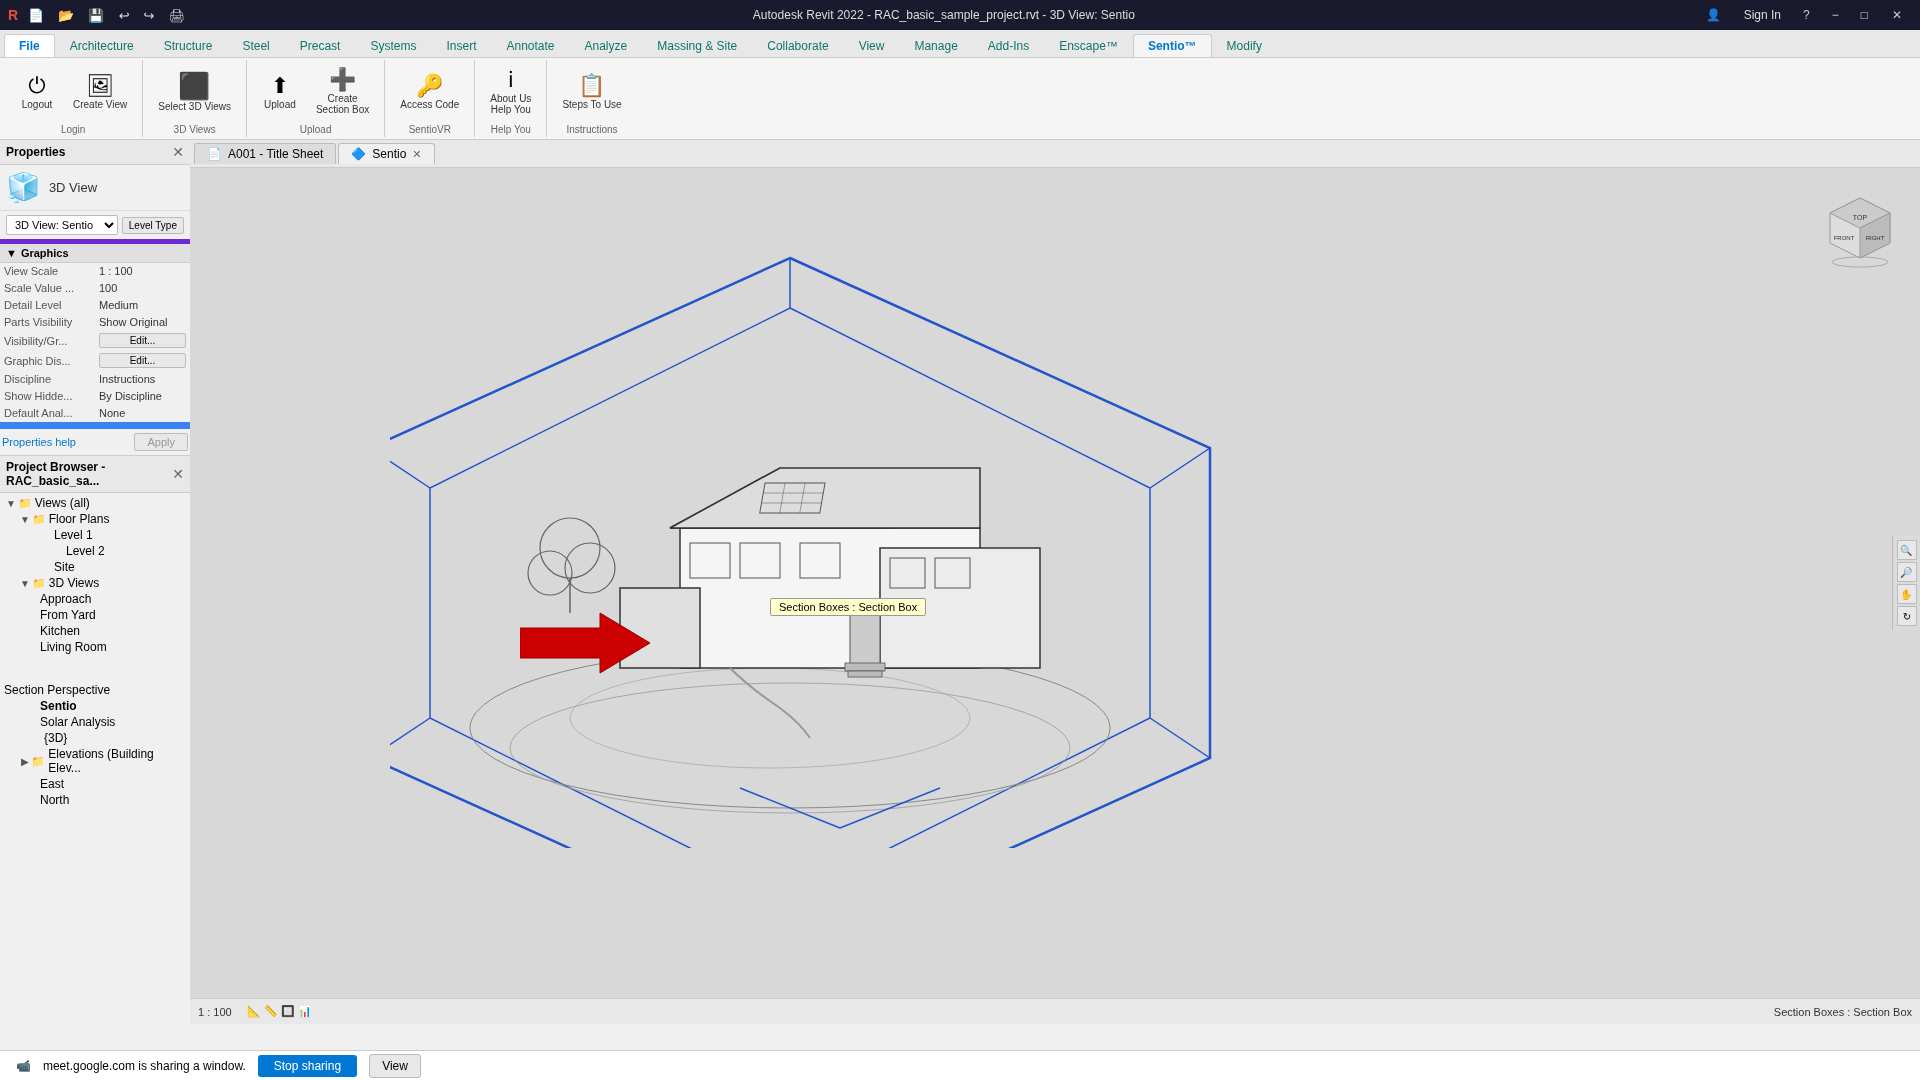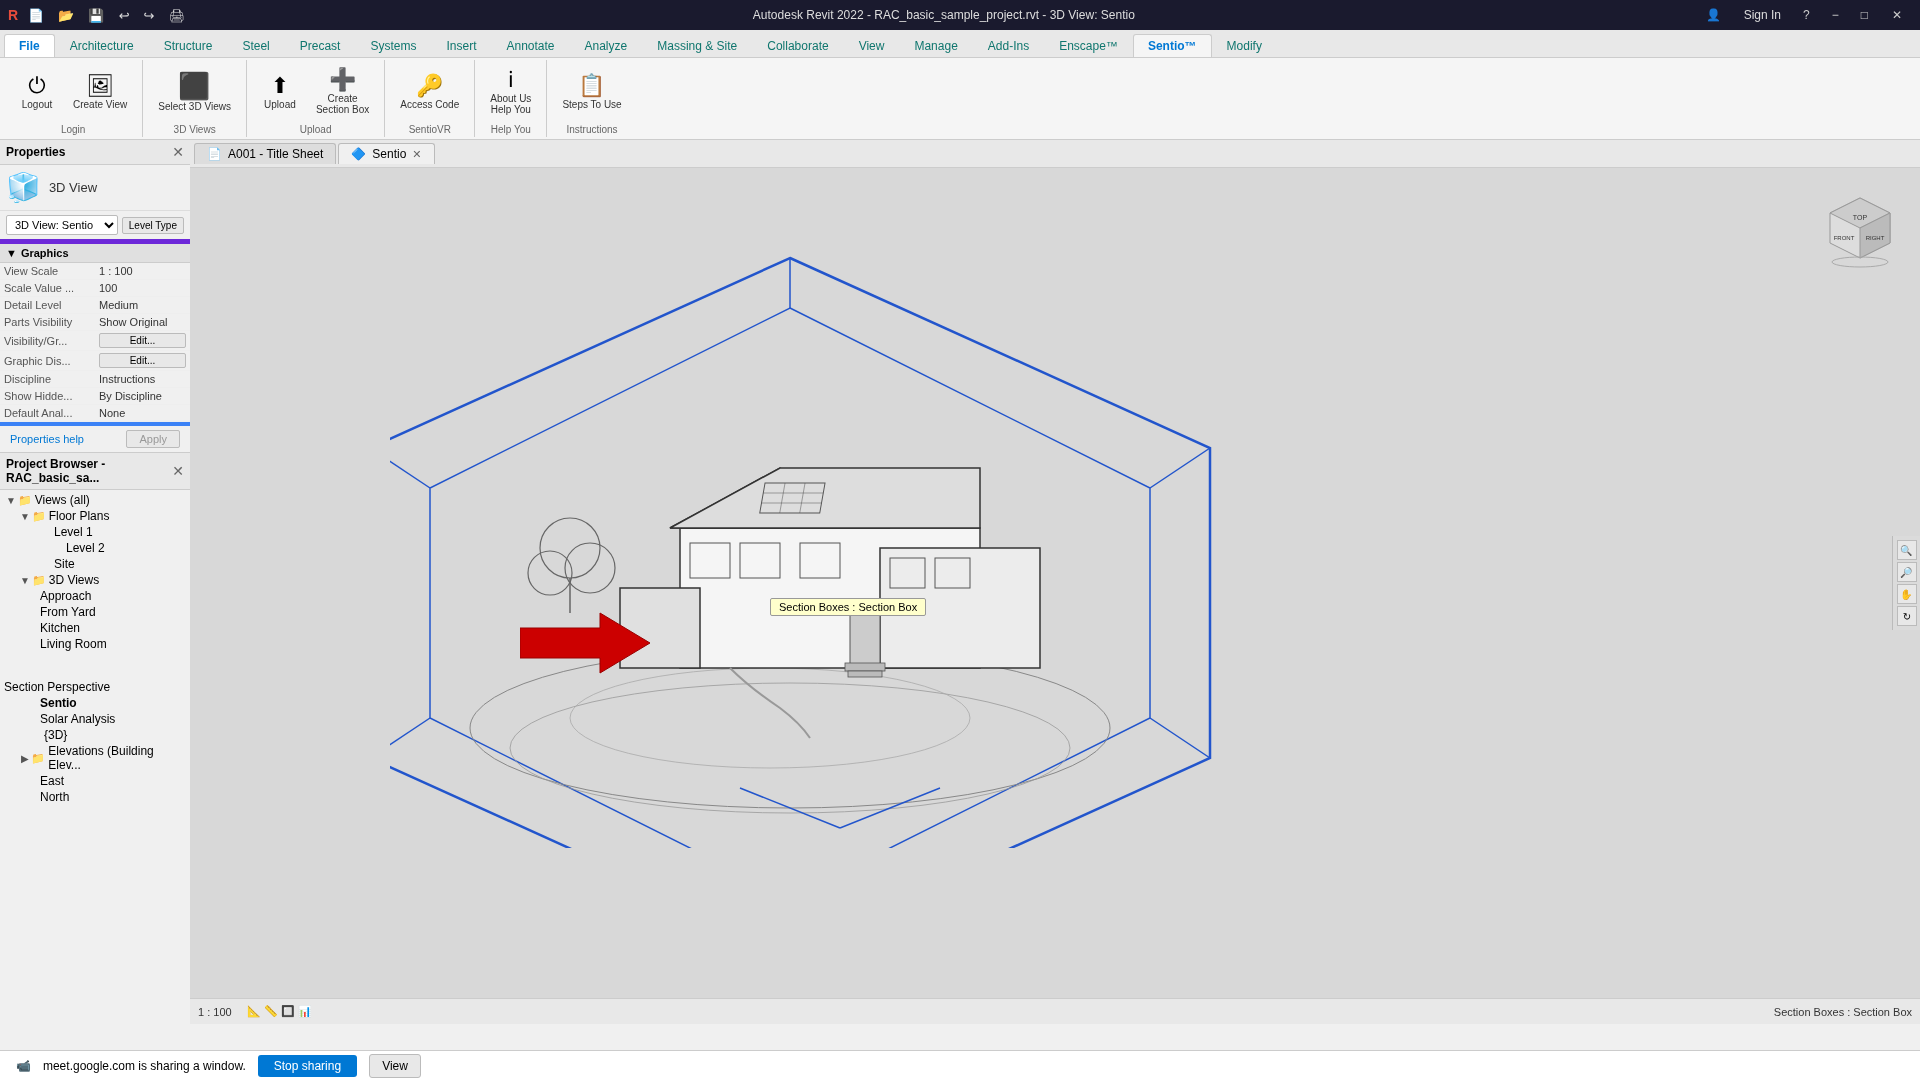--- a/index.html
+++ b/index.html
@@ -160,22 +160,22 @@
       border: 1px solid #bbb;
       background: #e8e8e8;
       cursor: pointer;
       border-radius: 2px;
     }
 
     #prop-footer {
       display: flex;
       align-items: center;
       justify-content: space-between;
-      padding: 4px 10px;
-      border-top: 4px solid #3b82f6;
+      padding: 4px 2px;
+      border-top: 7px solid #3b82f6;
       margin-top: auto;
     }
     .prop-help-link { color: #0078d4; text-decoration: none; font-size: 11px; cursor: pointer; }
     .apply-btn {
       padding: 2px 12px;
       background: #e8e8e8;
       border: 1px solid #bbb;
       cursor: pointer;
       font-size: 11px;
       border-radius: 2px;

